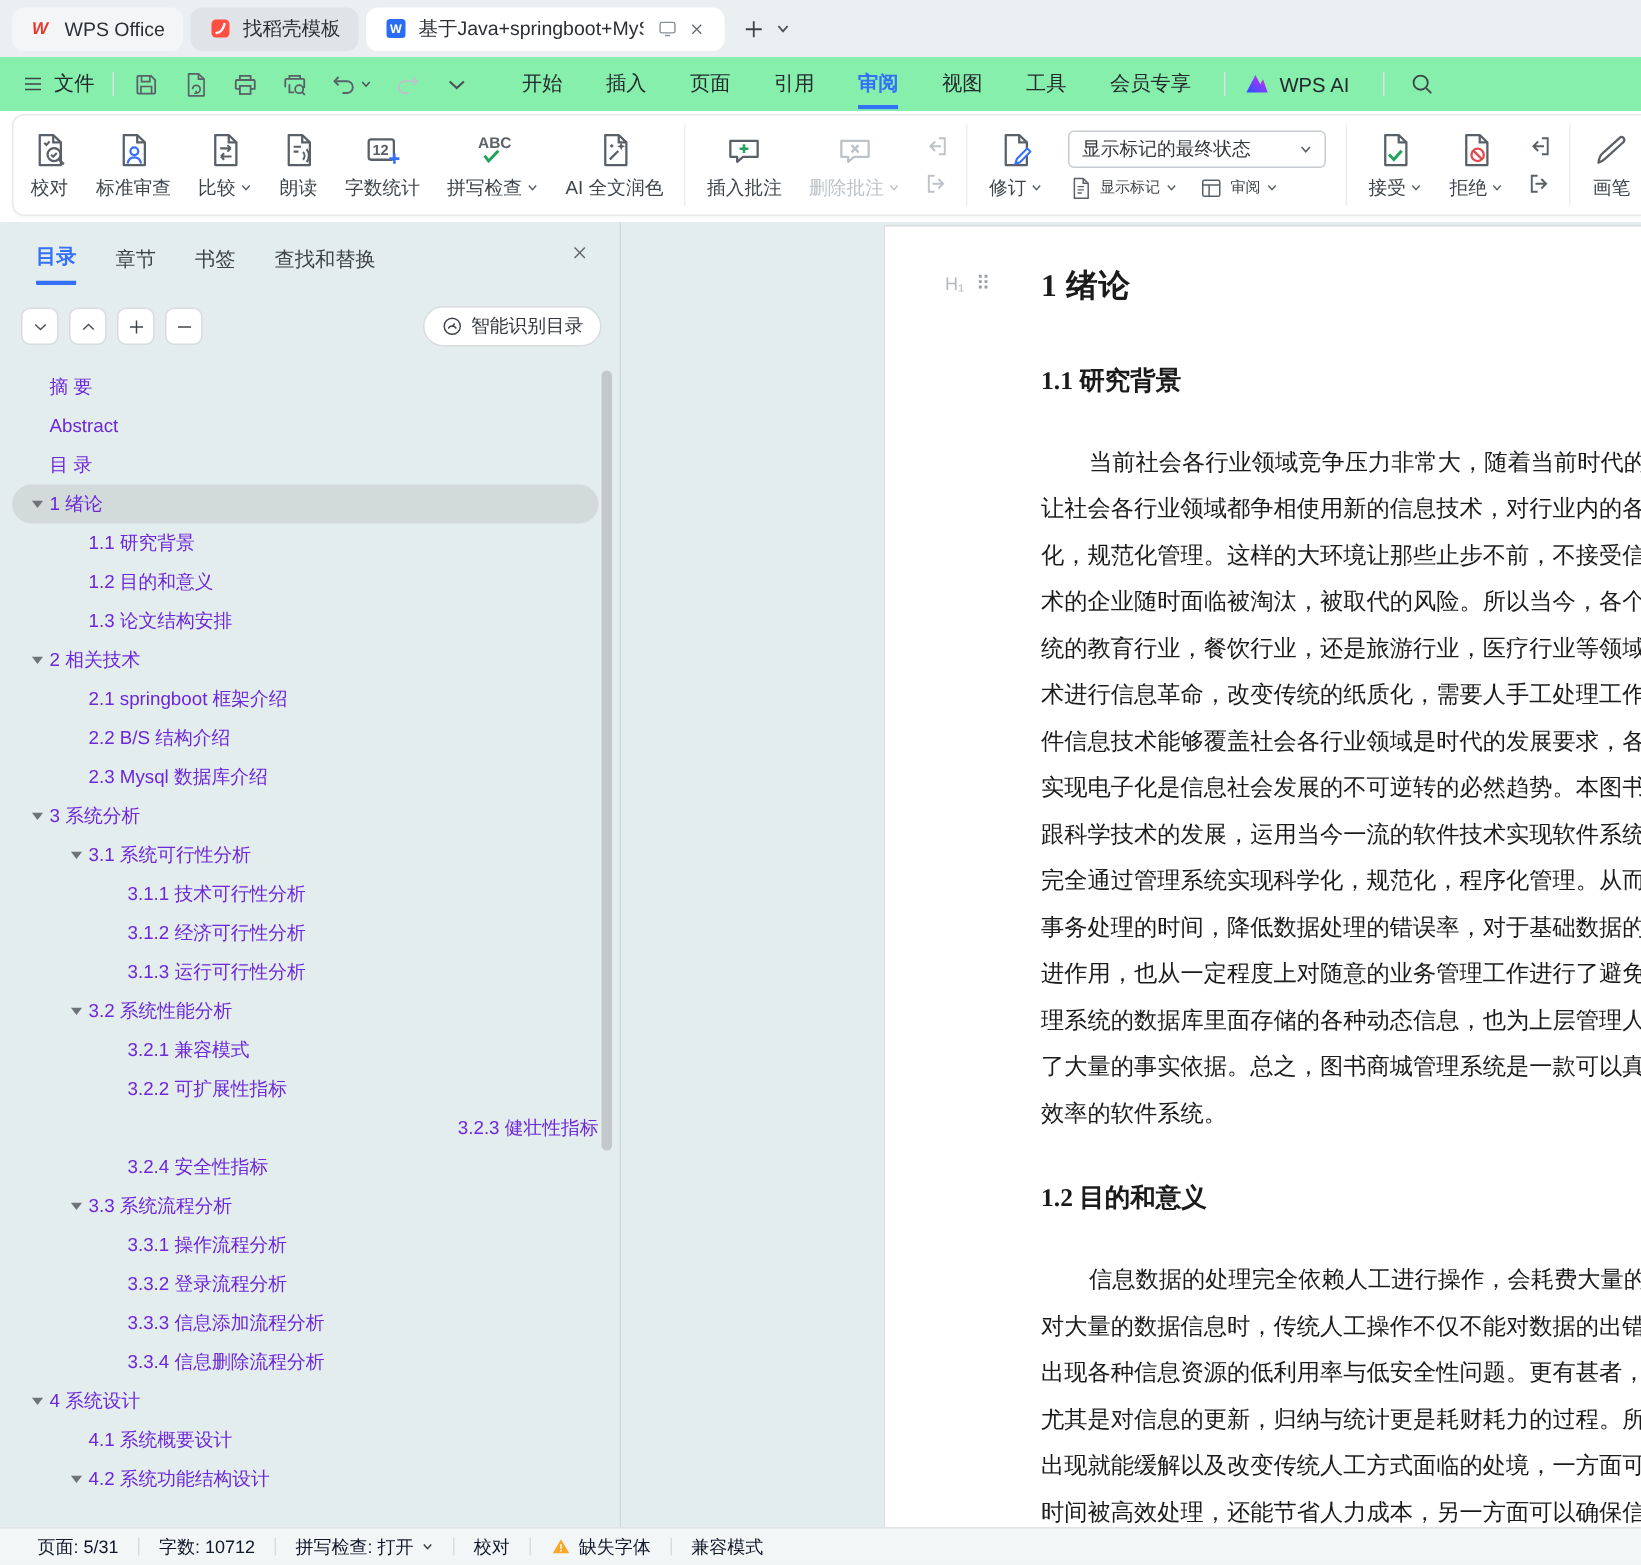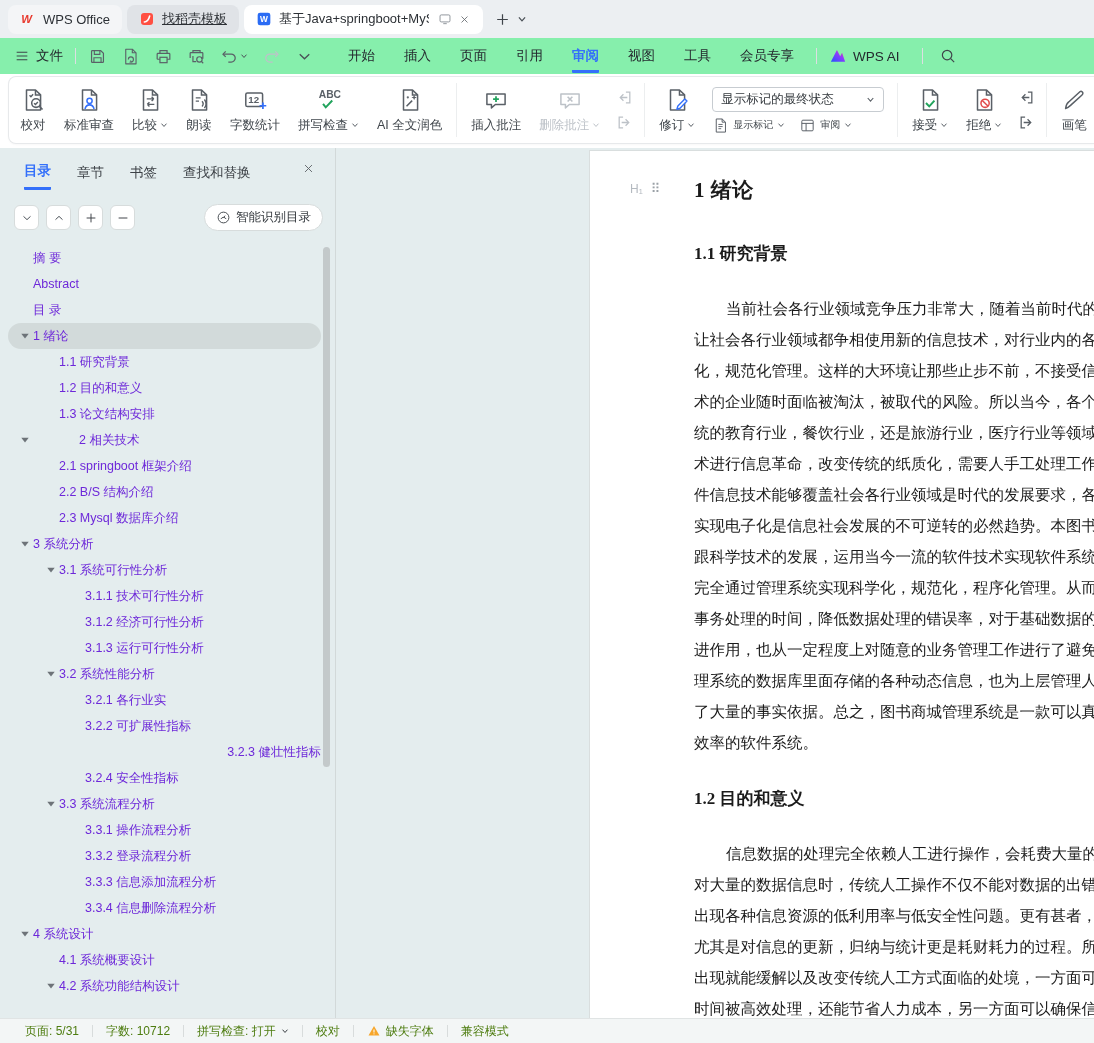--- a/index.html
+++ b/index.html
@@ -3,21 +3,21 @@
 <meta charset="utf-8">
 <style>
   * { margin:0; padding:0; box-sizing:border-box; }
   html,body { width:1094px; height:1043px; overflow:hidden; font-family:"Liberation Sans","DejaVu Sans",sans-serif; background:#e4edee; }
   svg { display:block; }
 
   
   .tabbar { height:38px; background:#eceff2; display:flex; align-items:center; padding-left:8px; }
   .tab { height:29px; border-radius:8px; display:flex; align-items:center; gap:7px; padding:0 12px; font-size:13px; color:#2c3035; margin-right:5px; cursor:default; }
   .tab.t0 { background:#f4f5f7; }
-  .tab.t1 { background:#e0e3e7;text-decoration:underline; }
+  .tab.t1 { background:#e0e3e7; }
   .tab.active { background:#ffffff; }
   .tab .title { max-width:150px; overflow:hidden; white-space:nowrap; }
   .tab .aux { display:flex; align-items:center; gap:6px; margin-left:2px; }
   .tabbar .newtab { margin-left:6px; display:flex; align-items:center; gap:6px; }
 
   
   .menubar { height:36px; background:#86efac; display:flex; align-items:center; padding:0 14px; font-size:13.5px; color:#24292e; }
   .mb-file { display:flex; align-items:center; gap:6px; }
   .vdiv { width:1px; height:16px; background:#dcdfe2; margin:0 12px; }
   .qicons { display:flex; align-items:center; gap:14px; }
@@ -39,21 +39,21 @@
   .rstack .sico { width:20px; height:20px; display:flex; align-items:center; justify-content:center; }
   .mkcol { display:flex; flex-direction:column; gap:5px; padding:0 8px; }
   .mkselect { width:172px; height:25px; border:1px solid #c7ccd1; border-radius:4px; display:flex; align-items:center; justify-content:space-between; padding:0 8px; font-size:12.5px; color:#33383d; background:#fff; }
   .mkrow { display:flex; align-items:center; gap:14px; font-size:10px; color:#3f454b; }
   .mkmini { display:flex; align-items:center; gap:4px; }
 
   
   .main { position:absolute; left:0; top:148px; right:0; bottom:25px; background:#e4edee; }
 
   
-  .sidebar { position:absolute; left:0; top:0; bottom:0; width:336px; border-right:1px solid #d2d9d9; }
+  .sidebar { position:absolute; left:0; top:0; bottom:0; width:414px; border-right:1px solid #d2d9d9; }
   .sb-tabs { display:flex; align-items:center; gap:26px; padding:14px 0 0 24px; font-size:13.5px; color:#3d4247; position:relative; }
   .sb-tab { padding-bottom:7px; }
   .sb-tab.active { color:#3470fa; font-weight:bold; border-bottom:3px solid #3470fa; border-radius:1px; }
   .sb-close { position:absolute; right:19px; top:13px; }
   .sb-toolbar { display:flex; align-items:center; padding:14px 12px 0 14px; gap:7px; }
   .sq-btn { width:25px; height:25px; background:#fff; border:1px solid #d7dcdc; border-radius:6px; display:flex; align-items:center; justify-content:center; }
   .smart-btn { margin-left:auto; height:27px; border:1px solid #d7dcdc; border-radius:14px; background:#fff; display:flex; align-items:center; gap:5px; padding:0 11px; font-size:12.5px; color:#33383d; }
   .toc { position:absolute; left:0; right:14px; top:97px; bottom:0; overflow:hidden; font-size:12.5px; color:#6d28d9; }
   .toc-row { height:26px; display:flex; align-items:center; margin:0 0 0 8px; border-radius:13px; }
   .toc-row.sel { background:#d2dada; }
@@ -69,21 +69,21 @@
   .gutter { position:absolute; left:40px; top:30px; display:flex; align-items:center; gap:8px; color:#b4bac0; font-family:"Liberation Sans",sans-serif; }
   .gutter .h1mark { font-size:12px; }
   .gutter .handle { font-size:13px; letter-spacing:-1px; color:#9ba1a7; }
   .doc-h1 { font-size:21px; font-weight:bold; line-height:30px; margin-bottom:36px; letter-spacing:.5px; }
   .doc-h2 { font-size:17px; font-weight:bold; line-height:26px; margin:0 0 26px; }
   .doc-p { margin-bottom:28px; }
   .doc-line { font-size:15.5px; line-height:31px; height:31px; white-space:nowrap; }
   .doc-line.indent { padding-left:32px; }
 
   
-  .statusbar { position:absolute; left:0; right:0; bottom:0; height:25px; background:#f3f6f6; border-top:1px solid #e0e4e4; display:flex; align-items:center; font-size:12px; color:#4d7c0f; padding-left:12px; }
+  .statusbar { position:absolute; left:0; right:0; bottom:0; height:25px; background:#f3f6f6; border-top:1px solid #e0e4e4; display:flex; align-items:center; font-size:12px; color:#0f172a; padding-left:12px; }
   .st-item { display:flex; align-items:center; gap:5px; padding:0 13px; }
   .st-div { width:1px; height:12px; background:#d8dcdc; }
 </style>
 </head>
 <body>
 
 <div class="tabbar">
   <div id="tabs" style="display: flex;">
       <div class="tab t0">
         <span>
@@ -560,79 +560,79 @@
           <span>1.1 研究背景</span>
         </div>
         <div class="toc-row" style="padding-left: 34px;">
           <span class="toc-sp"></span>
           <span>1.2 目的和意义</span>
         </div>
         <div class="toc-row" style="padding-left: 34px;">
           <span class="toc-sp"></span>
           <span>1.3 论文结构安排</span>
         </div>
-        <div class="toc-row" style="padding-left: 8px; gap: 46px;">
-          <span class="toc-arrow">
-            <svg width="10" height="10" viewBox="0 0 10 10">
-              <path d="M1.3 2.8h7.4L5 7.6z" fill="#6d7378"></path>
-            </svg>
-          </span>
-          <span>2 相关技术</span>
-        </div>
-        <div class="toc-row" style="padding-left: 34px;">
-          <span class="toc-sp"></span>
-          <span>2.1 springboot 框架介绍</span>
-        </div>
-        <div class="toc-row" style="padding-left: 34px;">
-          <span class="toc-sp"></span>
-          <span>2.2 B/S 结构介绍</span>
-        </div>
-        <div class="toc-row" style="padding-left: 34px;">
-          <span class="toc-sp"></span>
-          <span>2.3 Mysql 数据库介绍</span>
-        </div>
         <div class="toc-row" style="padding-left: 8px;">
           <span class="toc-arrow">
             <svg width="10" height="10" viewBox="0 0 10 10">
               <path d="M1.3 2.8h7.4L5 7.6z" fill="#6d7378"></path>
             </svg>
           </span>
-          <span>3 系统分析</span>
-        </div>
-        <div class="toc-row" style="padding-left: 34px;">
+          <span>2 相关技术</span>
+        </div>
+        <div class="toc-row" style="padding-left: 34px;">
+          <span class="toc-sp"></span>
+          <span>2.1 springboot 框架介绍</span>
+        </div>
+        <div class="toc-row" style="padding-left: 34px;">
+          <span class="toc-sp"></span>
+          <span>2.2 B/S 结构介绍</span>
+        </div>
+        <div class="toc-row" style="padding-left: 34px;">
+          <span class="toc-sp"></span>
+          <span>2.3 Mysql 数据库介绍</span>
+        </div>
+        <div class="toc-row" style="padding-left: 8px;">
           <span class="toc-arrow">
             <svg width="10" height="10" viewBox="0 0 10 10">
               <path d="M1.3 2.8h7.4L5 7.6z" fill="#6d7378"></path>
             </svg>
           </span>
-          <span>3.1 系统可行性分析</span>
-        </div>
-        <div class="toc-row" style="padding-left: 60px;">
-          <span class="toc-sp"></span>
-          <span>3.1.1 技术可行性分析</span>
-        </div>
-        <div class="toc-row" style="padding-left: 60px;">
-          <span class="toc-sp"></span>
-          <span>3.1.2 经济可行性分析</span>
-        </div>
-        <div class="toc-row" style="padding-left: 60px;">
-          <span class="toc-sp"></span>
-          <span>3.1.3 运行可行性分析</span>
+          <span>3 系统分析</span>
         </div>
         <div class="toc-row" style="padding-left: 34px;">
           <span class="toc-arrow">
             <svg width="10" height="10" viewBox="0 0 10 10">
               <path d="M1.3 2.8h7.4L5 7.6z" fill="#6d7378"></path>
             </svg>
           </span>
+          <span>3.1 系统可行性分析</span>
+        </div>
+        <div class="toc-row" style="padding-left: 60px;">
+          <span class="toc-sp"></span>
+          <span>3.1.1 技术可行性分析</span>
+        </div>
+        <div class="toc-row" style="padding-left: 60px;">
+          <span class="toc-sp"></span>
+          <span>3.1.2 经济可行性分析</span>
+        </div>
+        <div class="toc-row" style="padding-left: 60px;">
+          <span class="toc-sp"></span>
+          <span>3.1.3 运行可行性分析</span>
+        </div>
+        <div class="toc-row" style="padding-left: 34px;">
+          <span class="toc-arrow">
+            <svg width="10" height="10" viewBox="0 0 10 10">
+              <path d="M1.3 2.8h7.4L5 7.6z" fill="#6d7378"></path>
+            </svg>
+          </span>
           <span>3.2 系统性能分析</span>
         </div>
         <div class="toc-row" style="padding-left: 60px;">
           <span class="toc-sp"></span>
-          <span>3.2.1 各行业实</span>
+          <span>3.2.1 兼容模式</span>
         </div>
         <div class="toc-row" style="padding-left: 60px;">
           <span class="toc-sp"></span>
           <span>3.2.2 可扩展性指标</span>
         </div>
         <div class="toc-row" style="padding-left: 60px; justify-content: flex-end;">
           <span class="toc-sp"></span>
           <span>3.2.3 健壮性指标</span>
         </div>
         <div class="toc-row" style="padding-left: 60px;">

